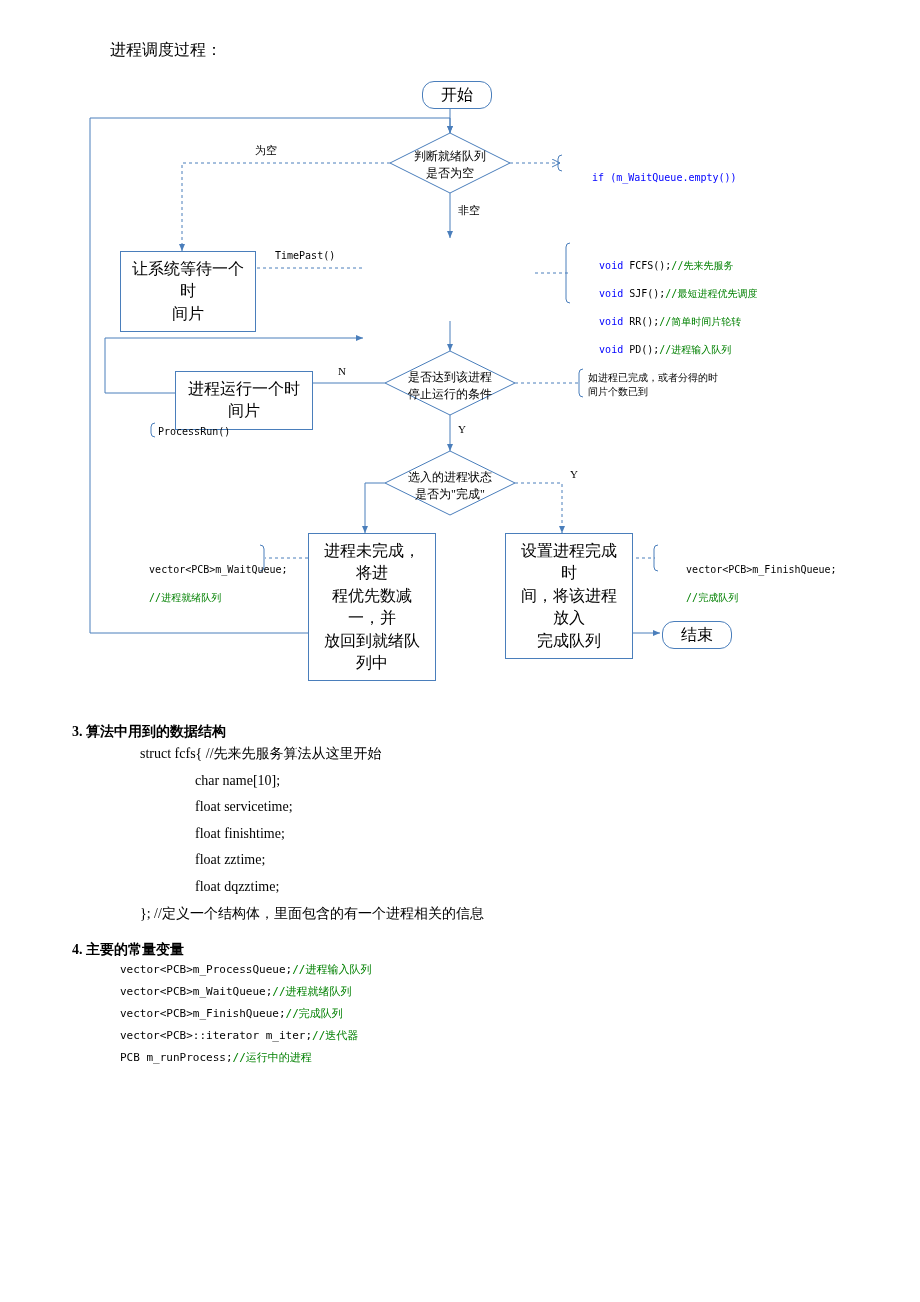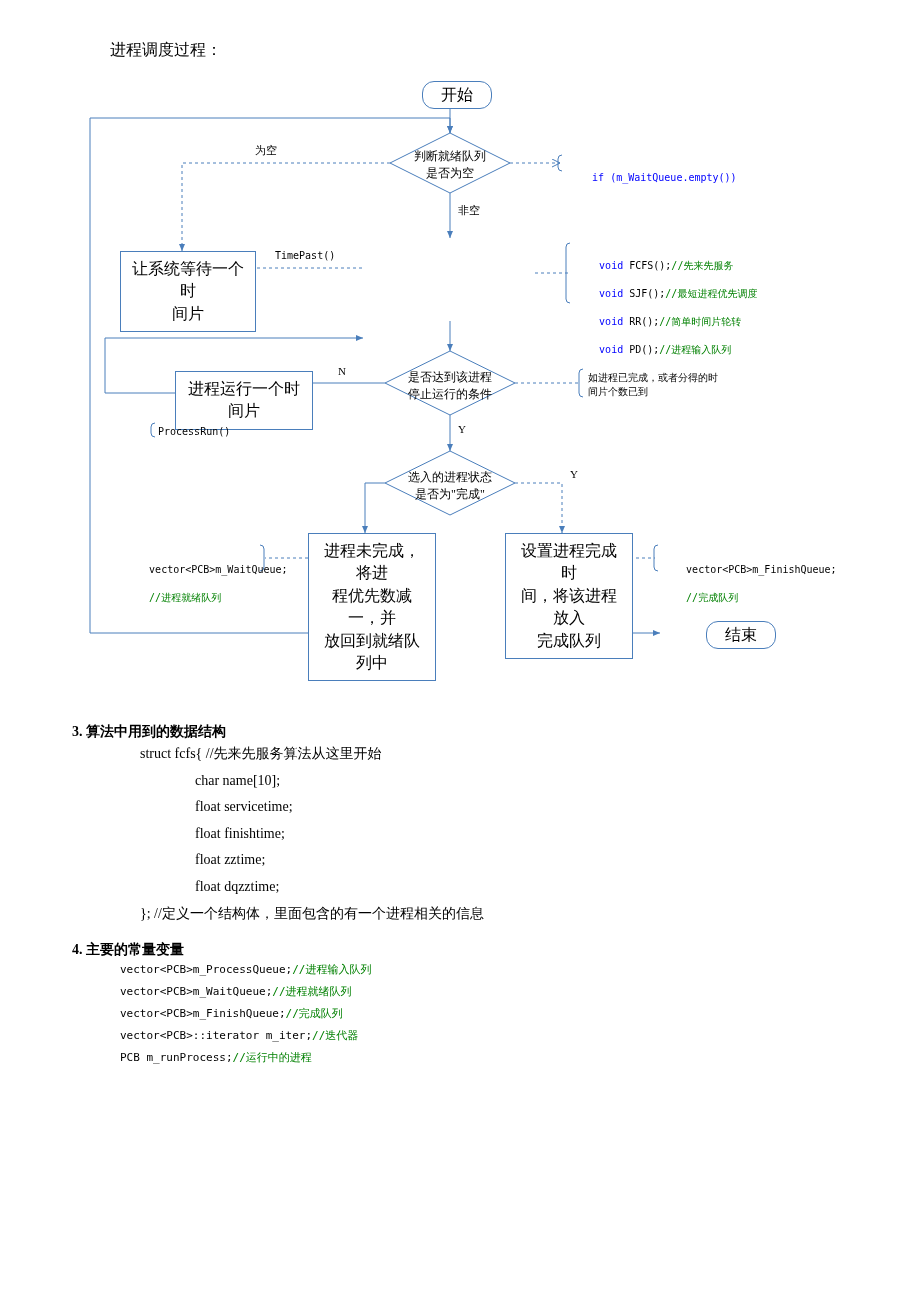--- a/index.html
+++ b/index.html
@@ -189,21 +189,21 @@
     <span class="code-black">vector&lt;PCB&gt;m_WaitQueue;</span><br>
     <span class="comment-green">//进程就绪队列</span>
   </div>
 
   <div class="node process" style="left:425px;top:460px;width:110px;">设置进程完成时<br>间，将该进程放入<br>完成队列</div>
   <div class="annotation" style="position:absolute;left:582px;top:476px;">
     <span class="code-black">vector&lt;PCB&gt;m_FinishQueue;</span><br>
     <span class="comment-green">//完成队列</span>
   </div>
 
-  <div class="node terminal" style="left:582px;top:548px;margin-left:44px;">结束</div>
+  <div class="node terminal" style="left:582px;top:548px;">结束</div>
 
 </div>
 
 <div class="section-title">3.  算法中用到的数据结构</div>
 <div class="struct-block">
   <div class="indent0">struct fcfs{      //先来先服务算法从这里开始</div>
   <div class="indent1">char name[10];</div>
   <div class="indent1">float servicetime;</div>
   <div class="indent1">float finishtime;</div>
   <div class="indent1">float zztime;</div>

